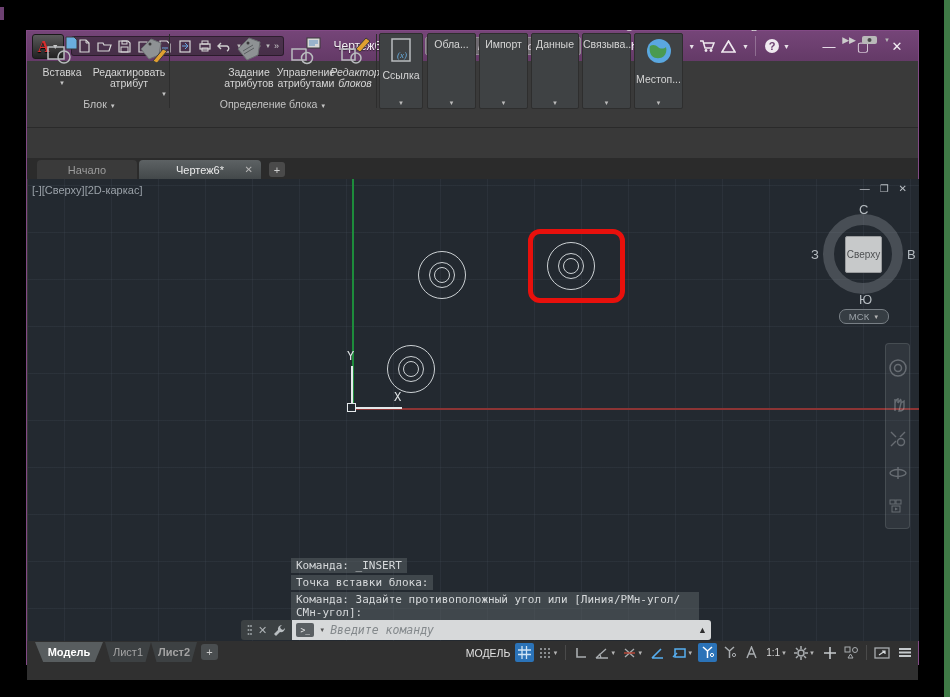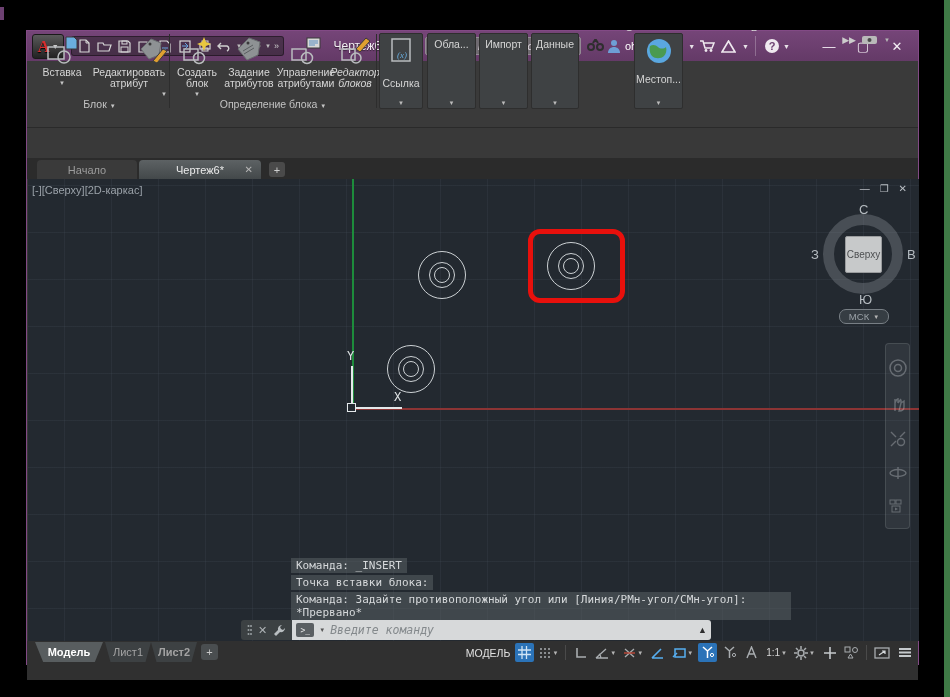--- a/index.html
+++ b/index.html
@@ -273,31 +273,20 @@
             </svg>
           </span>
         <span>Редактировать атрибут</span>
         <span class="caret-s">▼</span>
       </div>
       <div class="panel-label"><span>Блок</span> <span class="caret-s">▼</span></div>
     </div>
     <div class="panel-sep" style="left:142px;"></div>
 
     <div class="panel" style="left:143px;width:206px;">
-      <div class="rb-btn" style="left:2px;width:50px;">
-        <span class="ic">
-            <svg width="30" height="30">
-              <rect x="2" y="14" width="14" height="11" fill="none" stroke="#b9bcbe" stroke-width="1.5"></rect>
-              <circle cx="17" cy="23" r="5.5" fill="none" stroke="#b9bcbe" stroke-width="1.5"></circle>
-              <path d="M22 2l2 5 5 2-5 2-2 5-2-5-5-2 5-2z" fill="#e8c840"></path>
-            </svg>
-          </span>
-        <span>Создать блок</span>
-        <span class="caret-s">▼</span>
-      </div>
       <div class="rb-btn" style="left:54px;width:50px;">
         <span class="ic">
             <svg width="30" height="30">
               <path d="M4 14L15 3l11 4-2 13-11 5z" fill="#8e9294" stroke="#6a6e70"></path>
               <circle cx="14" cy="8" r="1.5" fill="#3a3a3a"></circle>
               <path d="M9 16l10-6M10 19l10-6" stroke="#5a5e60"></path>
             </svg>
           </span>
         <span>Задание атрибутов</span>
       </div>
@@ -326,33 +315,37 @@
     </div>
     <div class="panel-sep" style="left:349px;"></div>
 
     <div class="tile" style="left:352px;width:44px;">
       <div style="margin-top:3px;">
           <svg width="26" height="28" style="margin:0 auto;">
             <rect x="4" y="2" width="18" height="22" fill="none" stroke="#b9bcbe" stroke-width="1.5"></rect>
             <text x="14" y="21" text-anchor="middle" font-size="9" font-style="italic" fill="#6aaede" font-family="Liberation Serif">(x)</text>
           </svg>
         </div>
-      <div class="t-label" style="margin-top:12px;">Ссылка</div>
+      <div class="t-label" style="margin-top:4px;">Ссылка</div>
       <div class="t-caret">▼</div>
     </div>
     <div class="tile" style="left:400px;width:49px;">
       <div class="t-label">Обла...</div>
       <div class="t-caret">▼</div>
     </div>
     <div class="tile" style="left:504px;width:48px;">
       <div class="t-label">Данные</div>
       <div class="t-caret">▼</div>
     </div>
     <div class="tile" style="left:452px;width:49px;">
       <div class="t-label">Импорт</div>
+      <div class="t-caret">▼</div>
+    </div>
+    <div class="tile" style="left:555px;width:49px;">
+      <div class="t-label">Связыва...</div>
       <div class="t-caret">▼</div>
     </div>
     <div class="tile" style="left:607px;width:49px;">
       <div style="margin-top:3px;">
           <svg width="28" height="28" style="margin:0 auto;">
             <circle cx="14" cy="14" r="12" fill="#5aa7e0"></circle>
             <path d="M5 9c3-2 6-1 8 1s6 2 8 0c1 3 0 7-2 9-3 3-9 3-12 0-2-2-3-7-2-10z" fill="#4a9a50"></path>
           </svg>
         </div>
       <div class="t-label" style="margin-top:8px;">Местоп...</div>
@@ -440,21 +433,21 @@
       <svg width="18" height="14">
           <rect x="1" y="1" width="5" height="4" fill="none" stroke="#cdd2d6"></rect>
           <rect x="7" y="1" width="5" height="4" fill="none" stroke="#cdd2d6"></rect>
           <rect x="3" y="7" width="8" height="6" fill="none" stroke="#cdd2d6"></rect>
           <path d="M6 8.5l3 1.5-3 1.5z" fill="#cdd2d6"></path>
         </svg>
     </div>
 
     <span class="cmd-hist" style="top:379px;">Команда: _INSERT</span>
     <span class="cmd-hist" style="top:396px;">Точка вставки блока:</span>
-    <span class="cmd-hist" style="top:413px;width:500px;white-space:normal;"><span>Команда: Задайте противоположный угол или [Линия/РМн-угол/СМн-угол]:</span><br><span>*Прервано*</span></span>
+    <span class="cmd-hist" style="top:413px;width:408px;white-space:normal;"><span>Команда: Задайте противоположный угол или [Линия/РМн-угол/СМн-угол]:</span><br><span>*Прервано*</span></span>
 
     <div id="cmd-bar" class="abs">
       <div id="cmd-grip">
         <svg width="5" height="12">
             <circle cx="1.5" cy="2" r="1" fill="#9aa0a3"></circle>
             <circle cx="4" cy="2" r="1" fill="#9aa0a3"></circle>
             <circle cx="1.5" cy="6" r="1" fill="#9aa0a3"></circle>
             <circle cx="4" cy="6" r="1" fill="#9aa0a3"></circle>
             <circle cx="1.5" cy="10" r="1" fill="#9aa0a3"></circle>
             <circle cx="4" cy="10" r="1" fill="#9aa0a3"></circle>

